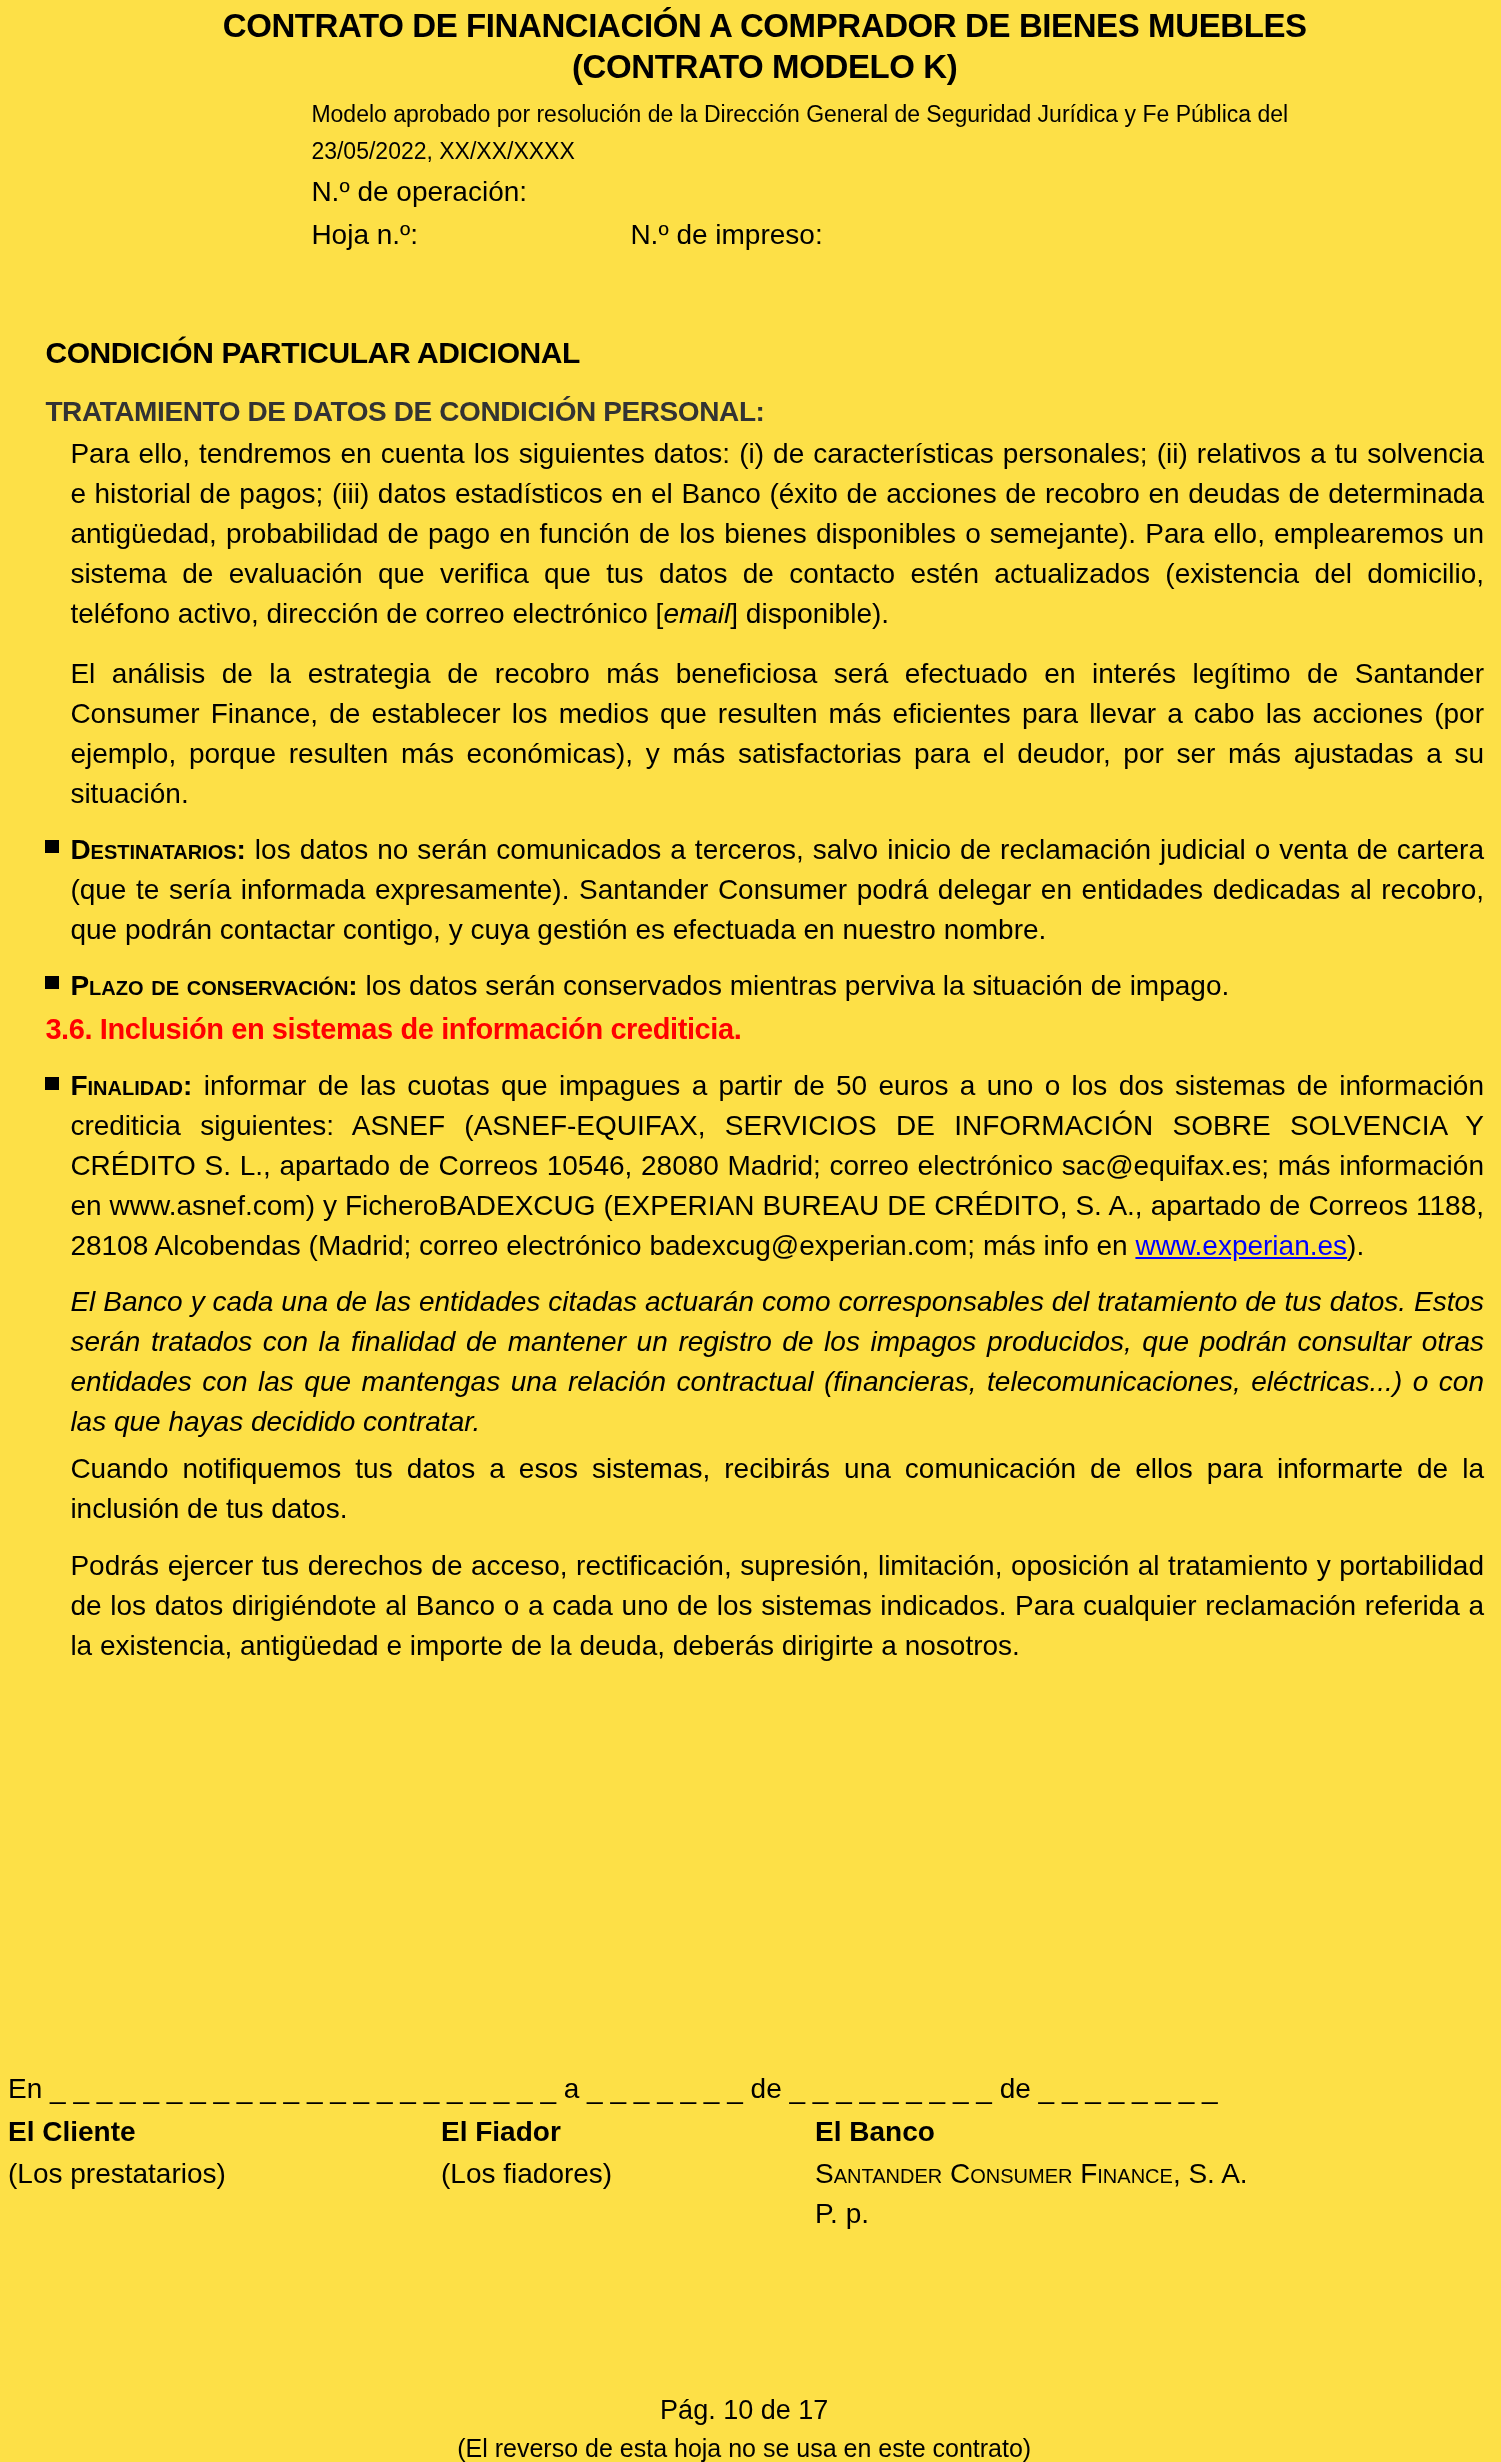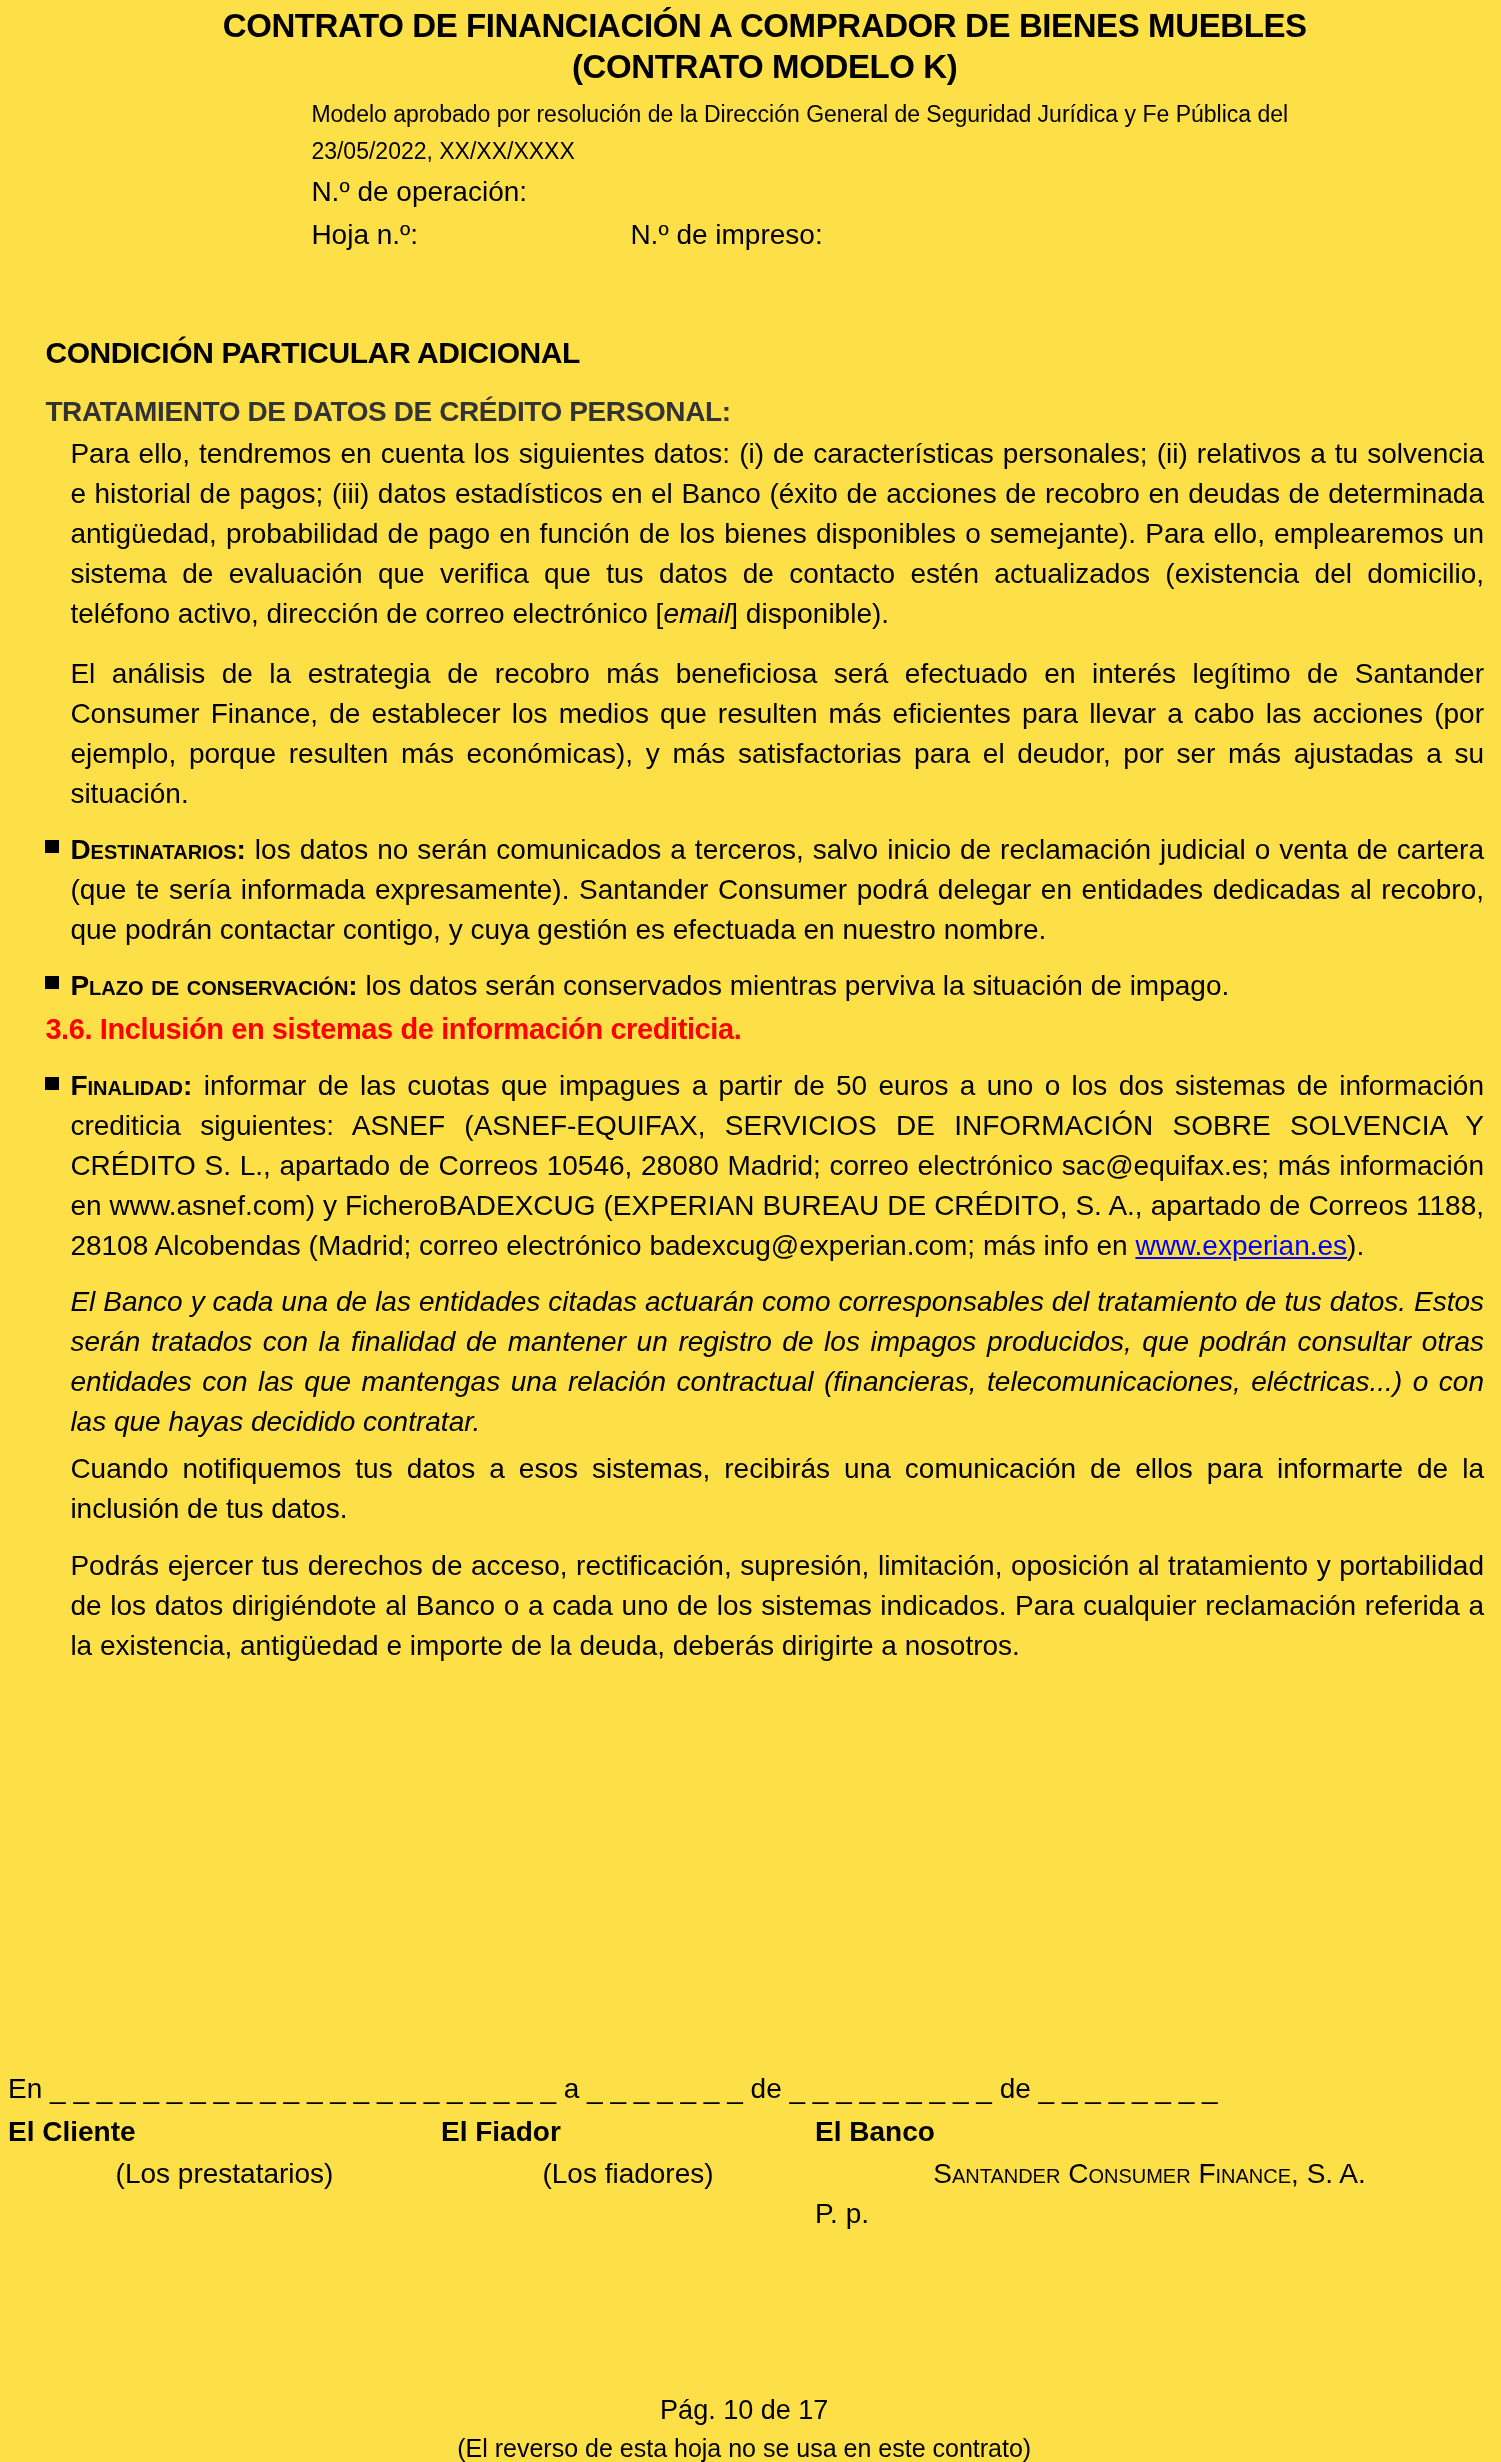--- a/index.html
+++ b/index.html
@@ -103,21 +103,21 @@
     right: 59px;
     top: 2067px;
     font-size: 28px;
   }
   .sig-line { line-height: 43px; white-space: nowrap; }
   .sig-cols { display: flex; margin-top: 0; }
   .col1 { width: 433px; }
   .col2 { width: 374px; }
   .col3 { flex: 1; }
   .sig-title { font-weight: bold; line-height: 43px; }
-  .sig-sub { line-height: 41px; text-align: center; }
+  .sig-sub { line-height: 41px; }
   .sig-pp { line-height: 39px; }
 
   .footer {
     position: absolute;
     left: 4.4px;
     right: 59px;
     top: 2390px;
     text-align: center;
   }
   .f1 { font-size: 27px; line-height: 41px; }
@@ -139,21 +139,21 @@
       <div class="hdr-row">
         <span>N.º de operación:</span>
       </div>
       <div class="hdr-row">
         <span class="w">Hoja n.º:</span><span>N.º de impreso:</span>
       </div>
     </header>
 
     <main>
       <h1 class="sec">CONDICIÓN PARTICULAR ADICIONAL</h1>
-      <h2 class="sub">TRATAMIENTO DE DATOS DE CRÉDITO PERSONAL:</h2>
+      <h2 class="sub">TRATAMIENTO DE DATOS DE CONDICIÓN PERSONAL:</h2>
 
       <p class="para m2"><span>Para ello, tendremos en cuenta los siguientes datos: (i) de características personales; (ii) relativos a tu solvencia e historial de pagos; (iii) datos estadísticos en el Banco (éxito de acciones de recobro en deudas de determinada antigüedad, probabilidad de pago en función de los bienes disponibles o semejante). Para ello, emplearemos un sistema de evaluación que verifica que tus datos de contacto estén actualizados (existencia del domicilio, teléfono activo, dirección de correo electrónico [</span><span class="it">email</span><span>] disponible).</span></p>
 
 
       <p class="para m22">El análisis de la estrategia de recobro más beneficiosa será efectuado en interés legítimo de Santander Consumer Finance, de establecer los medios que resulten más eficientes para llevar a cabo las acciones (por ejemplo, porque resulten más económicas), y más satisfactorias para el deudor, por ser más ajustadas a su situación.</p>
 
       <div class="bullet m8">
         <span class="marker"></span><span class="sc-bold">Destinatarios:</span><span> los datos no serán comunicados a terceros, salvo inicio de reclamación judicial o venta de cartera (que te sería informada expresamente). Santander Consumer podrá delegar en entidades dedicadas al recobro, que podrán contactar contigo, y cuya gestión es efectuada en nuestro nombre.</span>
       </div>
 

